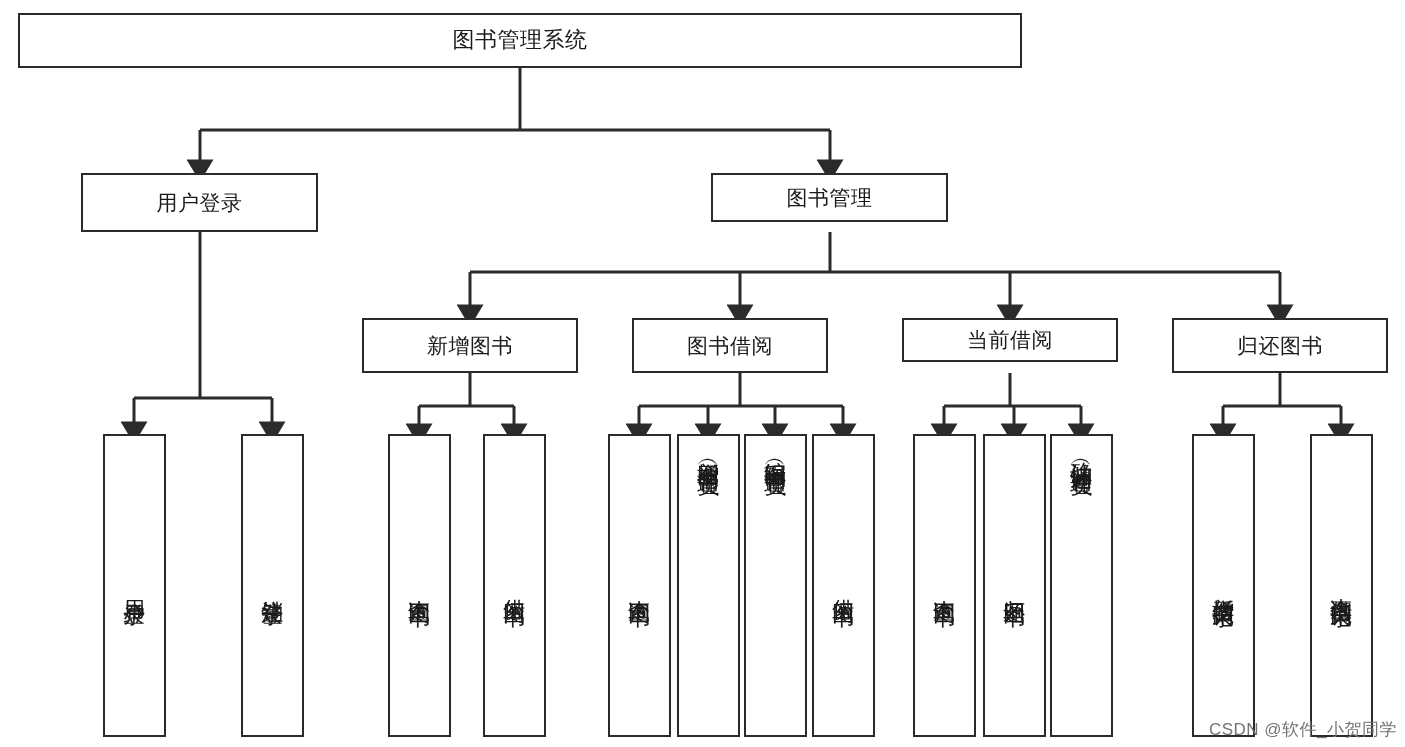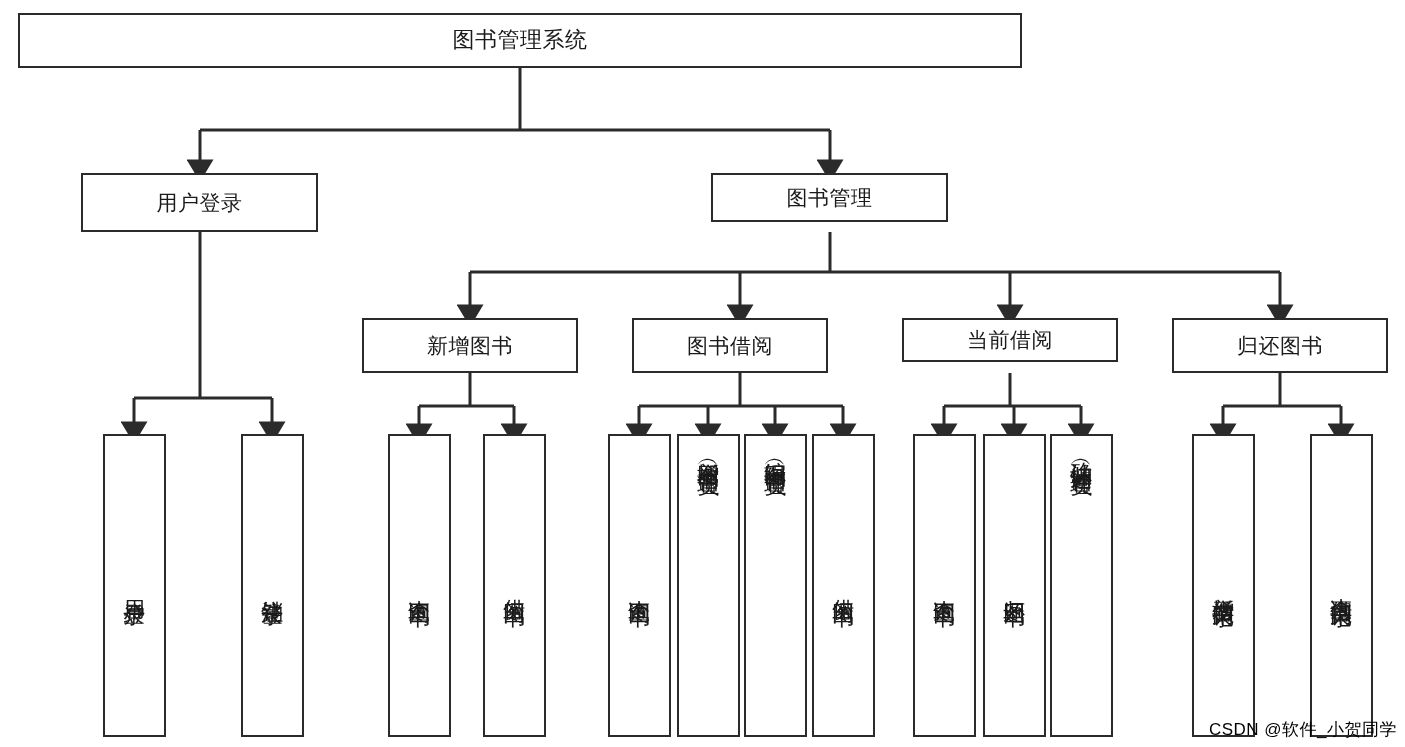--- a/index.html
+++ b/index.html
@@ -45,21 +45,21 @@
     line-height: 1.25;
     letter-spacing: 2px;
     white-space: nowrap;
   }
   .node-root .label { font-size: 22px; }
   #watermark {
     position: absolute;
     right: 8px;
     bottom: 6px;
     font-size: 17px;
-    color: #000000;
+    color: #737373;
     letter-spacing: 0.5px;
     white-space: nowrap;
     font-family: "Liberation Sans", "DejaVu Sans", sans-serif;
   }
 </style>
 </head>
 <body>
 
 <div id="canvas">
 

